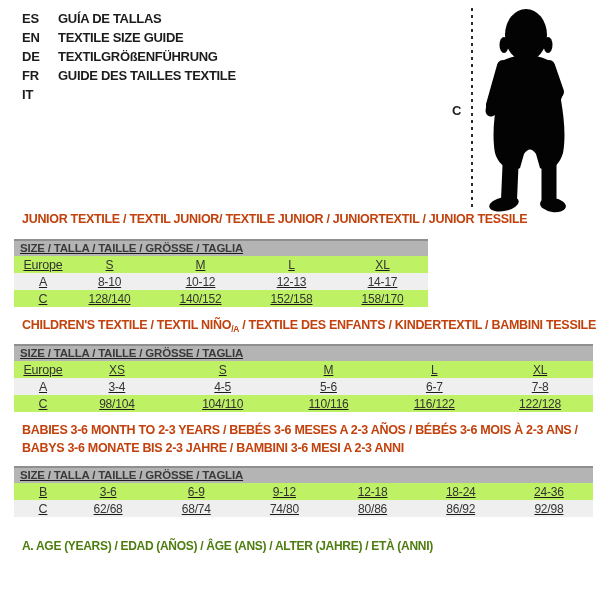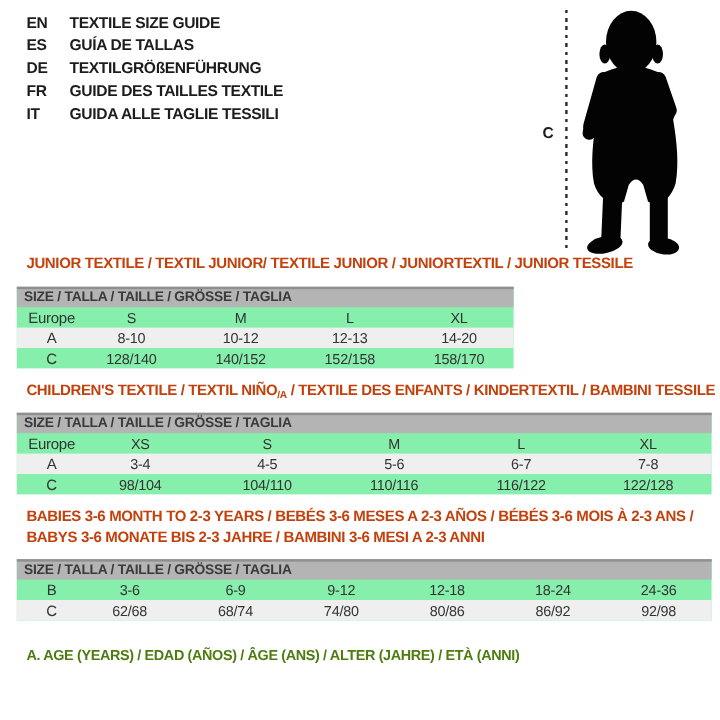--- a/index.html
+++ b/index.html
@@ -20,58 +20,57 @@
   .dotted-line{left:471px;top:8px;width:2px;height:202px;
     background:repeating-linear-gradient(to bottom,#2b2b2b 0 3px,transparent 3px 7px);}
   .height-label{left:452px;top:103px;font-weight:bold;font-size:13px;}
   .baby-svg{left:478px;top:4px;}
 
   
   .tbl-title{left:22px;font-weight:bold;font-size:12.5px;letter-spacing:-0.3px;color:#c2410c;white-space:nowrap;}
   .tbl-title .sub{font-size:8.5px;vertical-align:-3px;}
 
   
-  .size-table{background:#86efac;}
+  .size-table{background:#bef264;text-decoration:underline;}
   .size-bar{height:15px;line-height:15px;background:#b4b4b4;border-top:2px solid #8f8f8f;
     font-weight:bold;font-size:11.5px;letter-spacing:-0.2px;color:#3a3a3a;padding-left:6px;}
   .trow{display:grid;height:17px;align-items:center;font-size:12px;color:#333;letter-spacing:-0.2px;}
   .trow.stripe{background:#efefef;}
   .cols4{grid-template-columns:50px repeat(4,1fr);}
   .cols5{grid-template-columns:50px repeat(5,1fr);}
   .cols6{grid-template-columns:50px repeat(6,1fr);}
   .cell{text-align:center;white-space:nowrap;}
   .cell.label{text-align:center;padding-left:8px;font-size:12.5px;}
 
   
   .footnotes{left:22px;top:536px;}
   .footnote{font-weight:bold;font-size:12px;letter-spacing:-0.3px;line-height:20px;white-space:nowrap;color:#4d7c0f;}
 </style>
 </head>
 <body>
 
 <div class="abs lang-block">
   <div class="lang-row">
+    <span class="lang-code">ES</span>
+    <span class="lang-text">GUÍA DE TALLAS</span>
+  </div>
+  <div class="lang-row">
     <span class="lang-code">EN</span>
     <span class="lang-text">TEXTILE SIZE GUIDE</span>
-  </div>
-  <div class="lang-row">
-    <span class="lang-code">ES</span>
-    <span class="lang-text">GUÍA DE TALLAS</span>
   </div>
   <div class="lang-row">
     <span class="lang-code">DE</span>
     <span class="lang-text">TEXTILGRÖßENFÜHRUNG</span>
   </div>
   <div class="lang-row">
     <span class="lang-code">FR</span>
     <span class="lang-text">GUIDE DES TAILLES TEXTILE</span>
   </div>
   <div class="lang-row">
     <span class="lang-code">IT</span>
-    <span class="lang-text">GUIDA ALLE TAGLIE TESSILI</span>
   </div>
 </div>
 
 <div class="abs dotted-line"></div>
 <div class="abs height-label">C</div>
 <svg class="abs baby-svg" width="100" height="210" viewBox="0 0 100 210">
   <g fill="#030303" stroke="none">
     <ellipse cx="48" cy="31" rx="21" ry="26"></ellipse>
     <ellipse cx="26" cy="41" rx="4.5" ry="8"></ellipse>
     <ellipse cx="70" cy="41" rx="4.5" ry="8"></ellipse>
@@ -99,21 +98,21 @@
     <div class="cell">S</div>
     <div class="cell">M</div>
     <div class="cell">L</div>
     <div class="cell">XL</div>
   </div>
   <div class="trow cols4 stripe">
     <div class="cell label">A</div>
     <div class="cell">8-10</div>
     <div class="cell">10-12</div>
     <div class="cell">12-13</div>
-    <div class="cell">14-20</div>
+    <div class="cell">14-17</div>
   </div>
   <div class="trow cols4">
     <div class="cell label">C</div>
     <div class="cell">128/140</div>
     <div class="cell">140/152</div>
     <div class="cell">152/158</div>
     <div class="cell">158/170</div>
   </div>
 </div>
 

